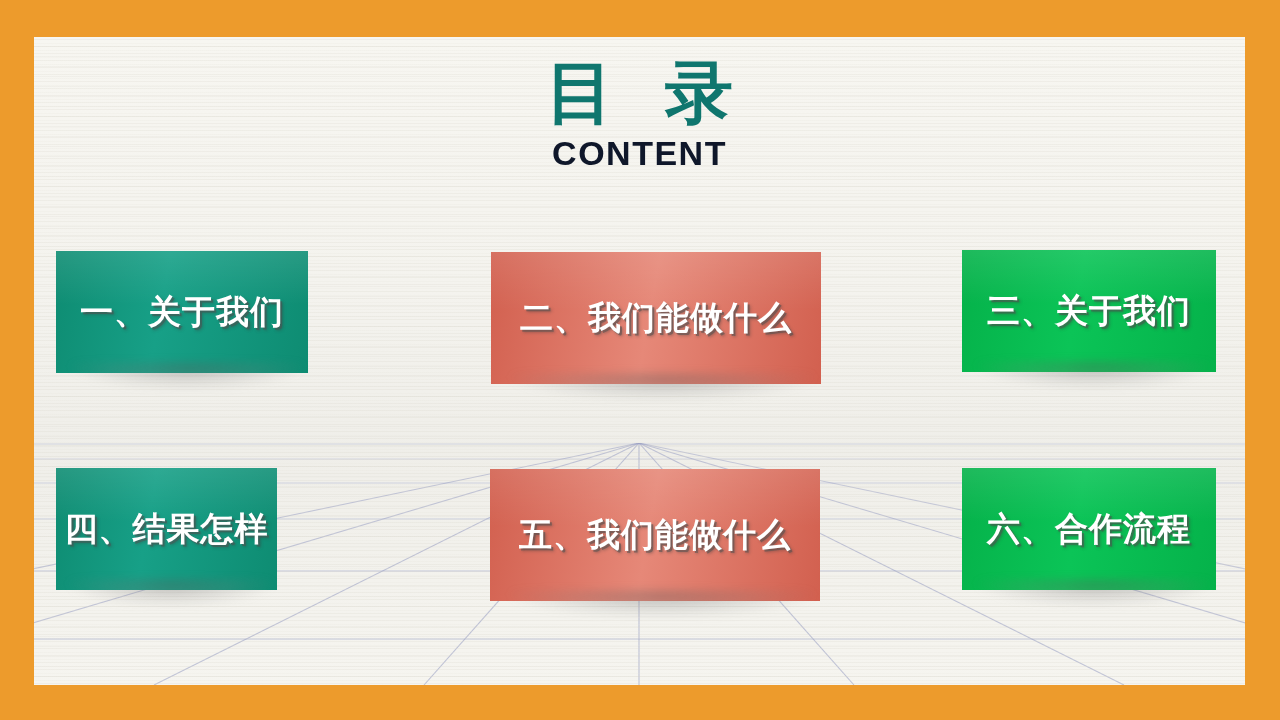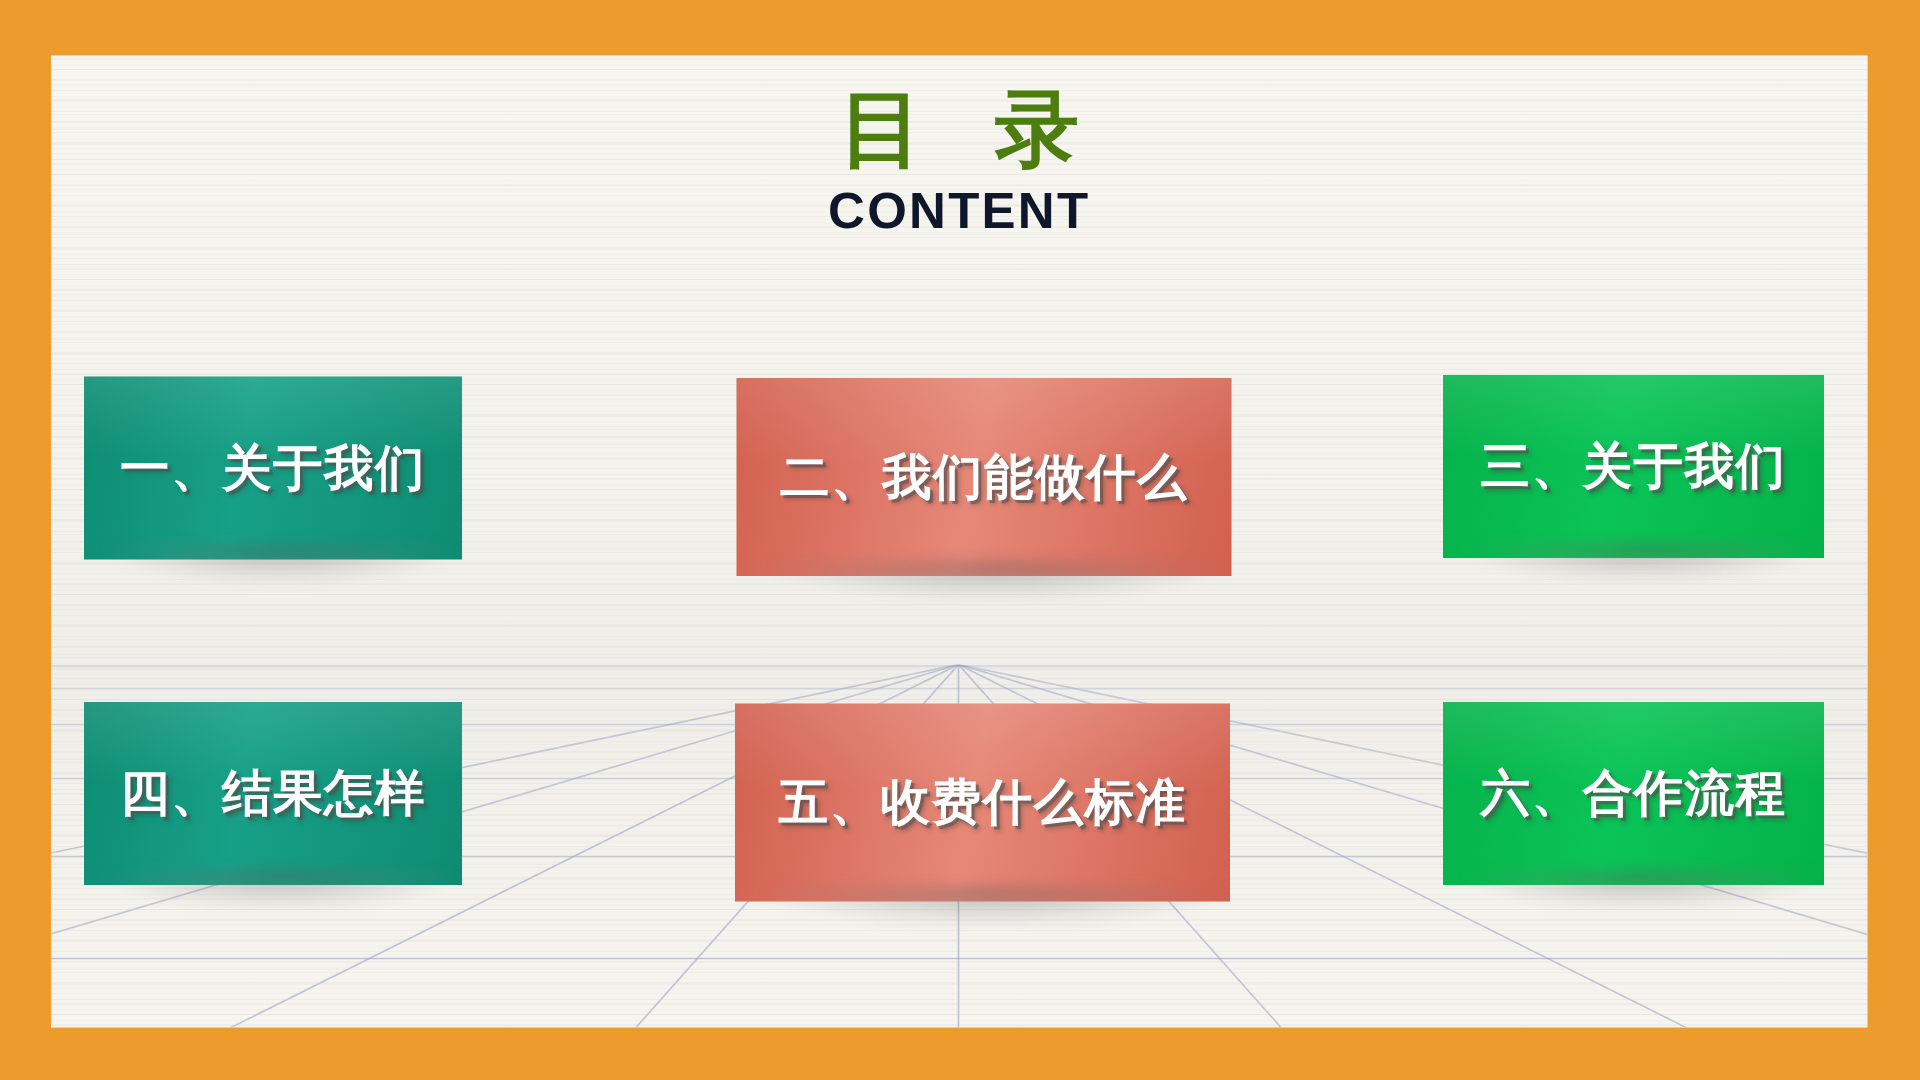--- a/index.html
+++ b/index.html
@@ -88,23 +88,23 @@
   
   #title-block {
     position: absolute;
     left: 0;
     top: 20px;
     width: 1211px;
     text-align: center;
     z-index: 6;
   }
   #title-cn {
-    font-size: 56px;
+    font-size: 68px;
     font-weight: bold;
-    color: #4d7c0f;
+    color: #0f766e;
     letter-spacing: 16px;
     line-height: 1.05;
     margin: 0;
     padding: 0;
     text-indent: 16px;
   }
   #title-en {
     font-size: 34px;
     font-weight: bold;
     color: #0f172a;
@@ -169,21 +169,21 @@
     background: linear-gradient(to bottom, rgba(255,255,255,0.10), rgba(255,255,255,0.0));
     pointer-events: none;
     z-index: 1;
   }
 
   
   #card-1 { left: 22px; top: 214px; width: 252px; height: 122px; }
   #card-2 { left: 457px; top: 215px; width: 330px; height: 132px; }
   #card-3 { left: 928px; top: 213px; width: 254px; height: 122px; }
   
-  #card-4 { left: 22px; top: 431px; width: 252px; height: 122px; }
+  #card-4 { left: 22px; top: 431px; width: 221px; height: 122px; }
   #card-5 { left: 456px; top: 432px; width: 330px; height: 132px; }
   #card-6 { left: 928px; top: 431px; width: 254px; height: 122px; }
 
   #card-2 .card-label, #card-5 .card-label { font-size: 33px; }
 </style>
 </head>
 <body>
 
 <div id="slide">
 
@@ -253,21 +253,21 @@
     <div class="card teal" id="card-4">
       <div class="card-inner">
         <div class="gloss"></div>
         <span class="card-label">四、结果怎样</span>
       </div>
     </div>
 
     <div class="card red" id="card-5">
       <div class="card-inner">
         <div class="gloss"></div>
-        <span class="card-label">五、收费什么标准</span>
+        <span class="card-label">五、我们能做什么</span>
       </div>
     </div>
 
     <div class="card green" id="card-6">
       <div class="card-inner">
         <div class="gloss"></div>
         <span class="card-label">六、合作流程</span>
       </div>
     </div>
 

